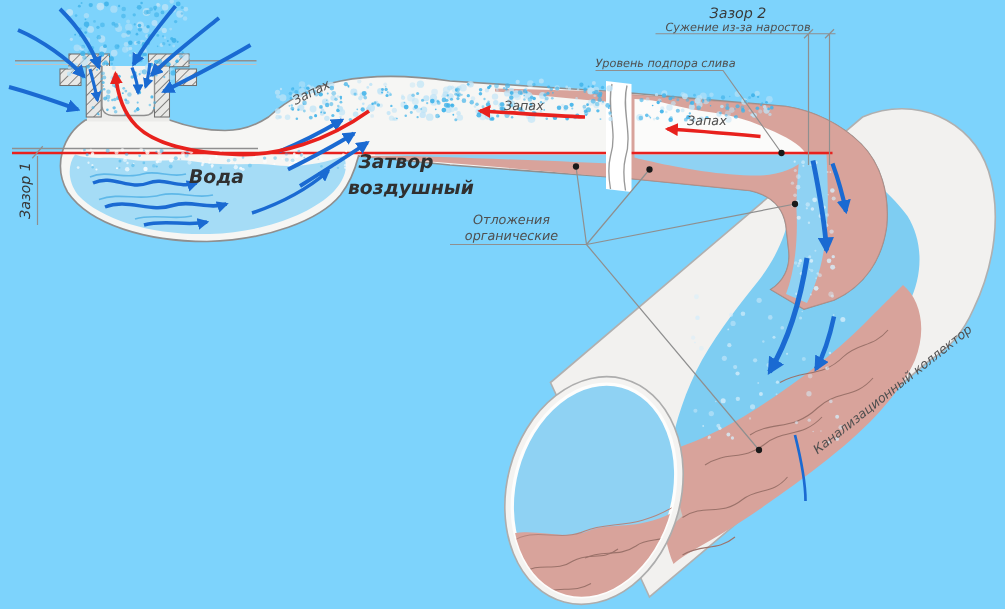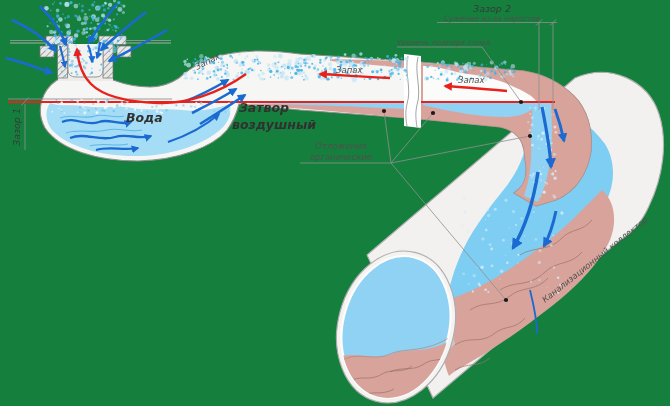--- a/index.html
+++ b/index.html
@@ -1,16 +1,16 @@
 <!DOCTYPE html>
 <html><head>
 <meta charset="utf-8">
 <style>
   html,body{margin:0;padding:0;background:#ffffff;}
-  .stage{position:relative;width:670px;height:406px;background:#15803d;overflow:hidden;}
+  .stage{position:relative;width:670px;height:406px;background:#7dd3fc;overflow:hidden;}
   svg{position:absolute;left:0;top:0;}
   text{font-family:"DejaVu Sans",sans-serif;font-style:italic;fill:#4f4f4f;}
   .t7{font-size:7.5px;}
   .t8{font-size:8.5px;}
   .t9{font-size:9.5px;fill:#383838;}
   .big{font-size:12.5px;font-weight:bold;fill:#303030;}
   .thin{stroke:#8f8f8f;stroke-width:0.8;fill:none;}
 </style>
 </head>
 <body>

